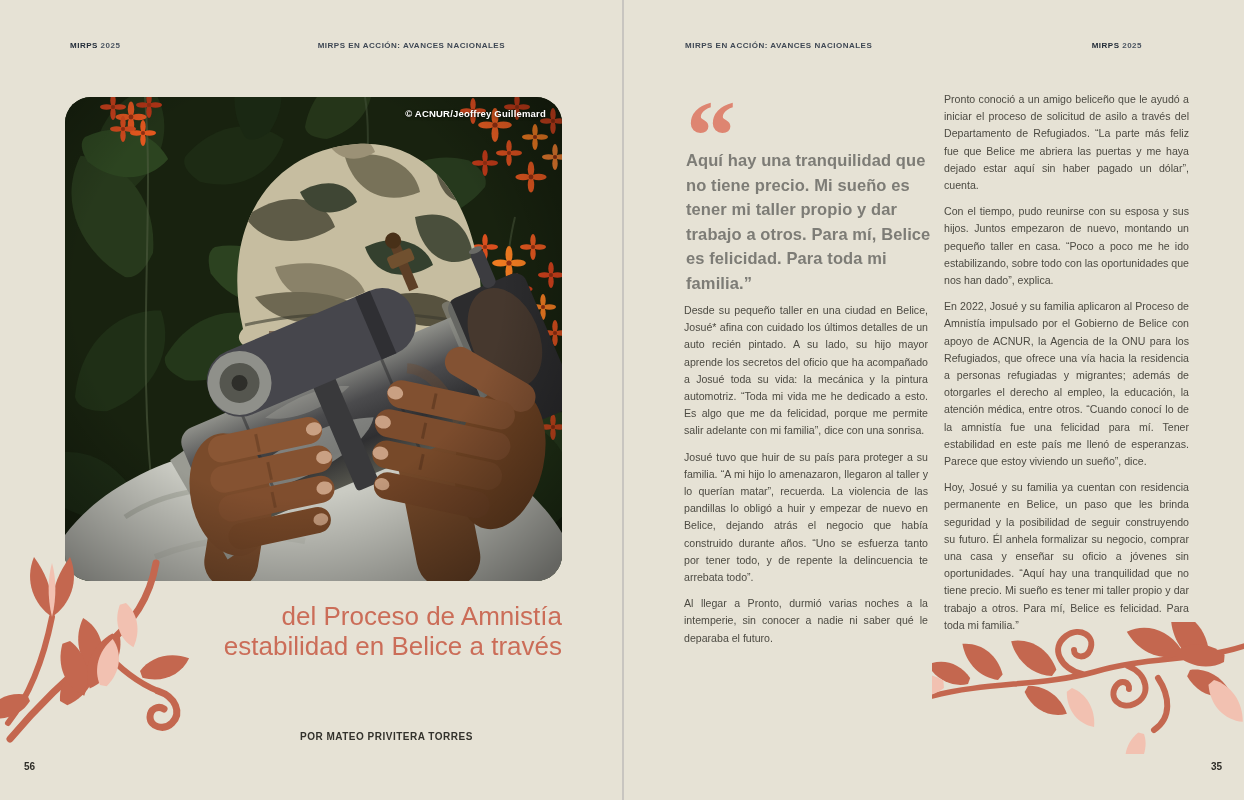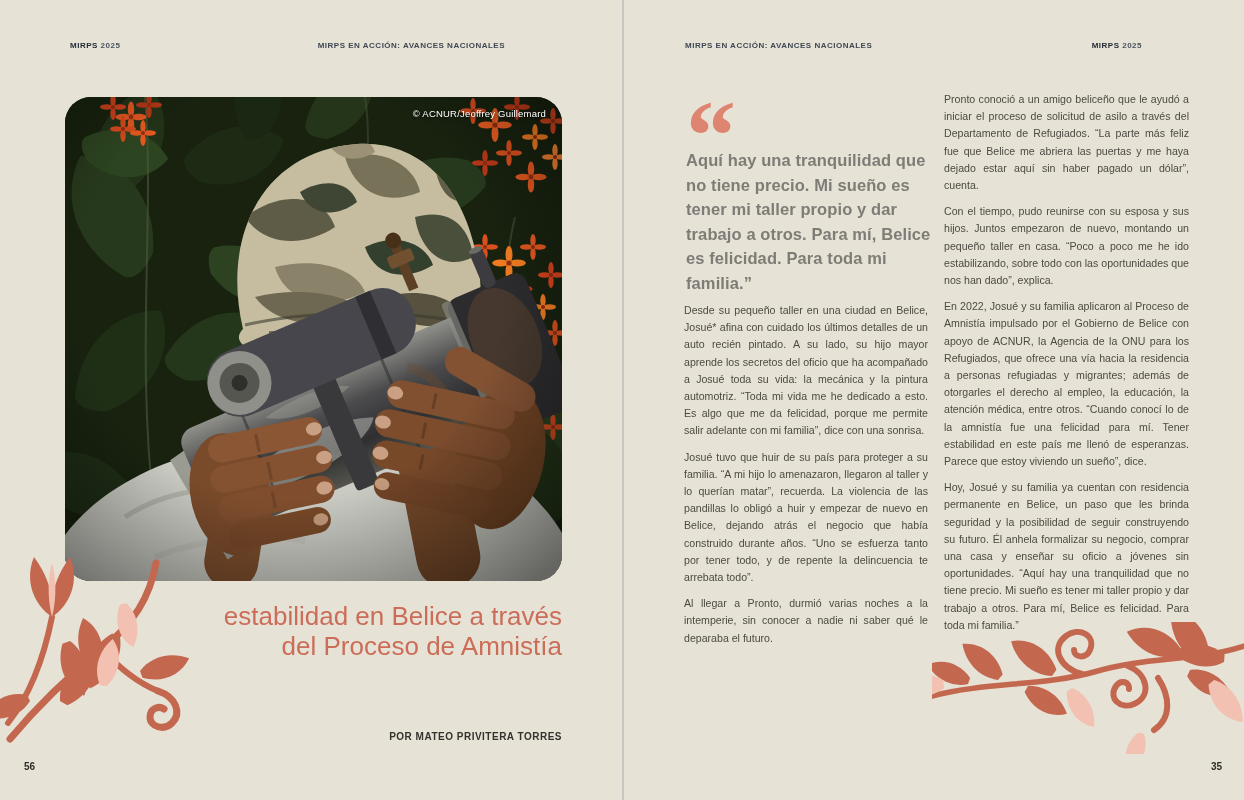--- a/index.html
+++ b/index.html
@@ -12,25 +12,25 @@
   .hdr .brand-b{font-weight:800;color:#222c38;margin-left:13px;}
   .hdr .brand-y{font-weight:700;color:#4a5460;}
   .hdr-lp-left{left:57px;}
   .hdr-lp-right{left:275px;width:230px;text-align:right;font-weight:700;color:#3f4854;}
   .hdr-rp-left{left:685px;font-weight:700;color:#3f4854;}
   .hdr-rp-right{left:912px;width:230px;text-align:right;}
 
   
   .photo{position:absolute;left:65px;top:97px;width:497px;height:484px;border-radius:26px;overflow:hidden;background:#18220f;z-index:1;}
   .photo svg{display:block;}
-  .credit{position:absolute;top:11px;right:16px;color:#ffffff;font-size:9.5px;font-weight:400;letter-spacing:.2px;text-shadow:0 1px 3px rgba(0,0,0,.6);z-index:4;}
+  .credit{position:absolute;top:11px;right:16px;color:#ffffff;font-size:9.5px;font-weight:700;letter-spacing:.2px;text-shadow:0 1px 3px rgba(0,0,0,.6);z-index:4;}
 
   
   .title{position:absolute;left:200px;top:601px;width:362px;text-align:right;font-size:26px;line-height:30px;color:#cb6d58;z-index:3;}
-  .byline{position:absolute;left:300px;top:731px;width:262px;text-align:right;font-size:10px;font-weight:700;letter-spacing:.5px;color:#33322c;}
+  .byline{position:absolute;left:300px;top:731px;width:262px;text-align:left;font-size:10px;font-weight:700;letter-spacing:.5px;color:#33322c;}
 
   
   .floral-left{position:absolute;left:0;top:551px;width:206px;height:192px;z-index:2;}
   .floral-right{position:absolute;left:932px;top:622px;width:312px;height:132px;}
 
   
   .quote-block{position:absolute;left:686px;top:86px;width:246px;}
   .qmark{font-family:"Liberation Serif",serif;font-weight:700;font-size:100px;line-height:1;height:58px;color:#de8571;letter-spacing:-3px;}
   .quote-text{margin-top:4px;font-size:16.5px;line-height:24.6px;color:#7d7c76;letter-spacing:.1px;font-weight:bold;}
   .col{position:absolute;width:244px;}
@@ -278,22 +278,22 @@
     </g>
     <g fill="#f2c1b1">
       <use href="#dl2" transform="translate(12,66) rotate(-140) scale(.9)"></use>
       <use href="#dl2" transform="translate(140,66) rotate(100) scale(.75)"></use>
       <use href="#dl2" transform="translate(282,58) rotate(95) scale(.85)"></use>
       <use href="#dl2" transform="translate(212,112) rotate(150) scale(.7)"></use>
     </g>
   </svg>
 
   <div class="title">
+    <div>del Proceso de Amnistía</div>
     <div>estabilidad en Belice a través</div>
-    <div>del Proceso de Amnistía</div>
   </div>
   <div class="byline">POR MATEO PRIVITERA TORRES</div>
 
   <div class="quote-block">
     <div class="qmark">“</div>
     <div class="quote-text">Aquí hay una tranquilidad que no tiene precio. Mi sueño es tener mi taller propio y dar trabajo a otros. Para mí, Belice es felicidad. Para toda mi familia.”</div>
   </div>
 
   <div class="col col1">
     <p>Desde su pequeño taller en una ciudad en Belice, Josué* afina con cuidado los últimos detalles de un auto recién pintado. A su lado, su hijo mayor aprende los secretos del oficio que ha acompañado a Josué toda su vida: la mecánica y la pintura automotriz. “Toda mi vida me he dedicado a esto. Es algo que me da felicidad, porque me permite salir adelante con mi familia”, dice con una sonrisa.</p>

